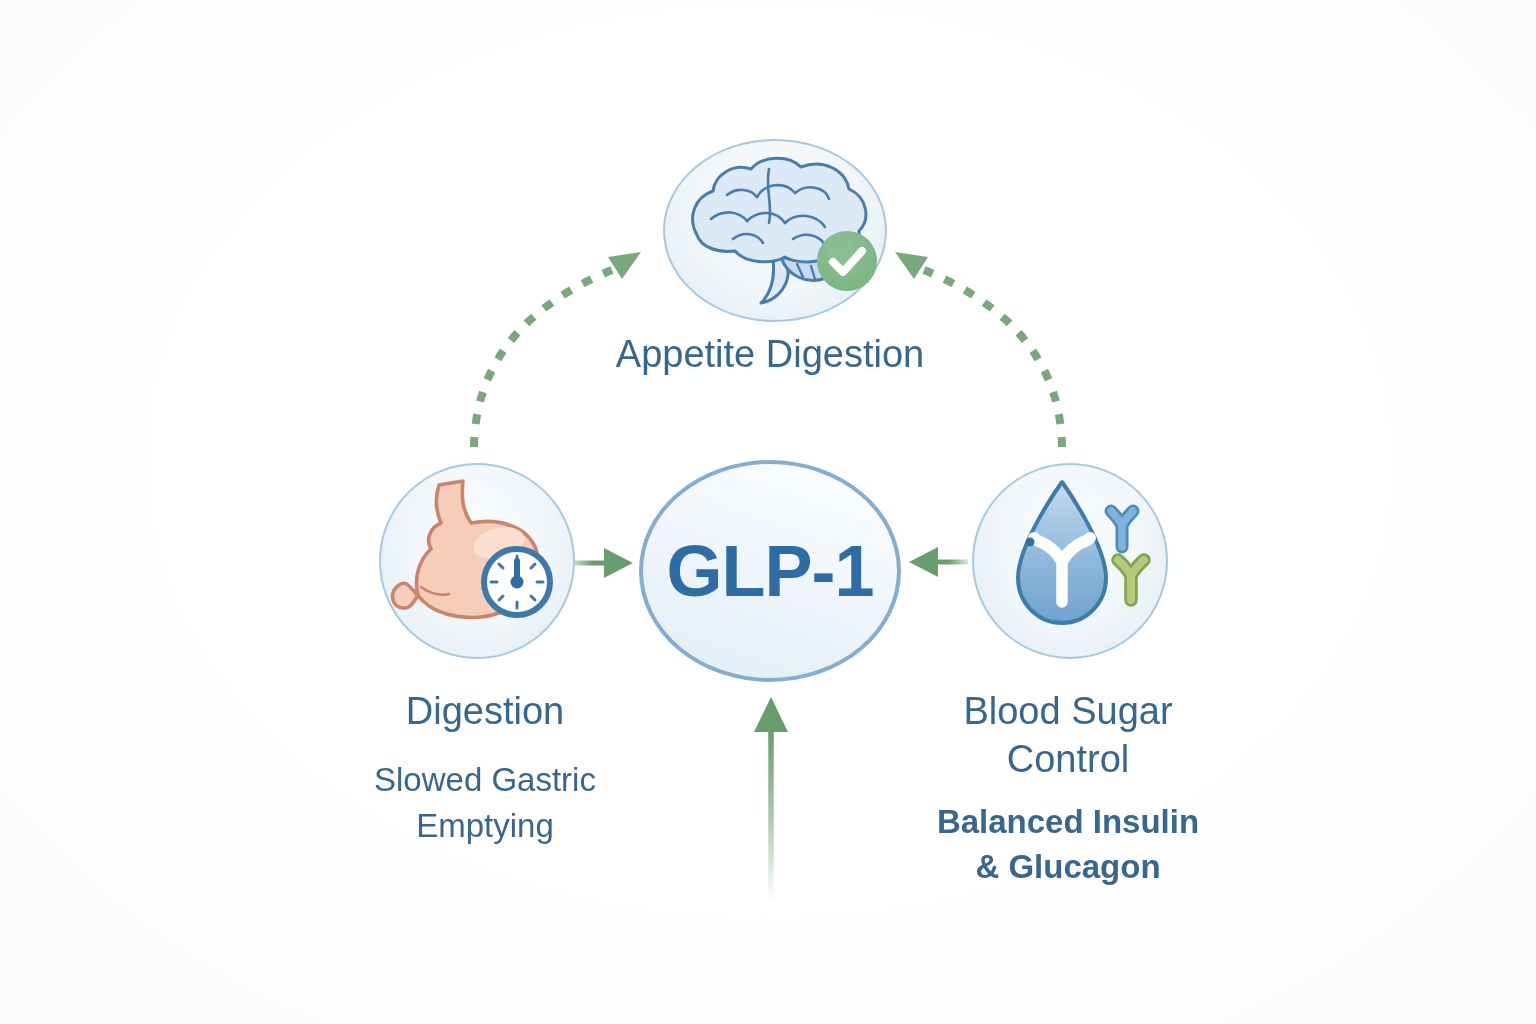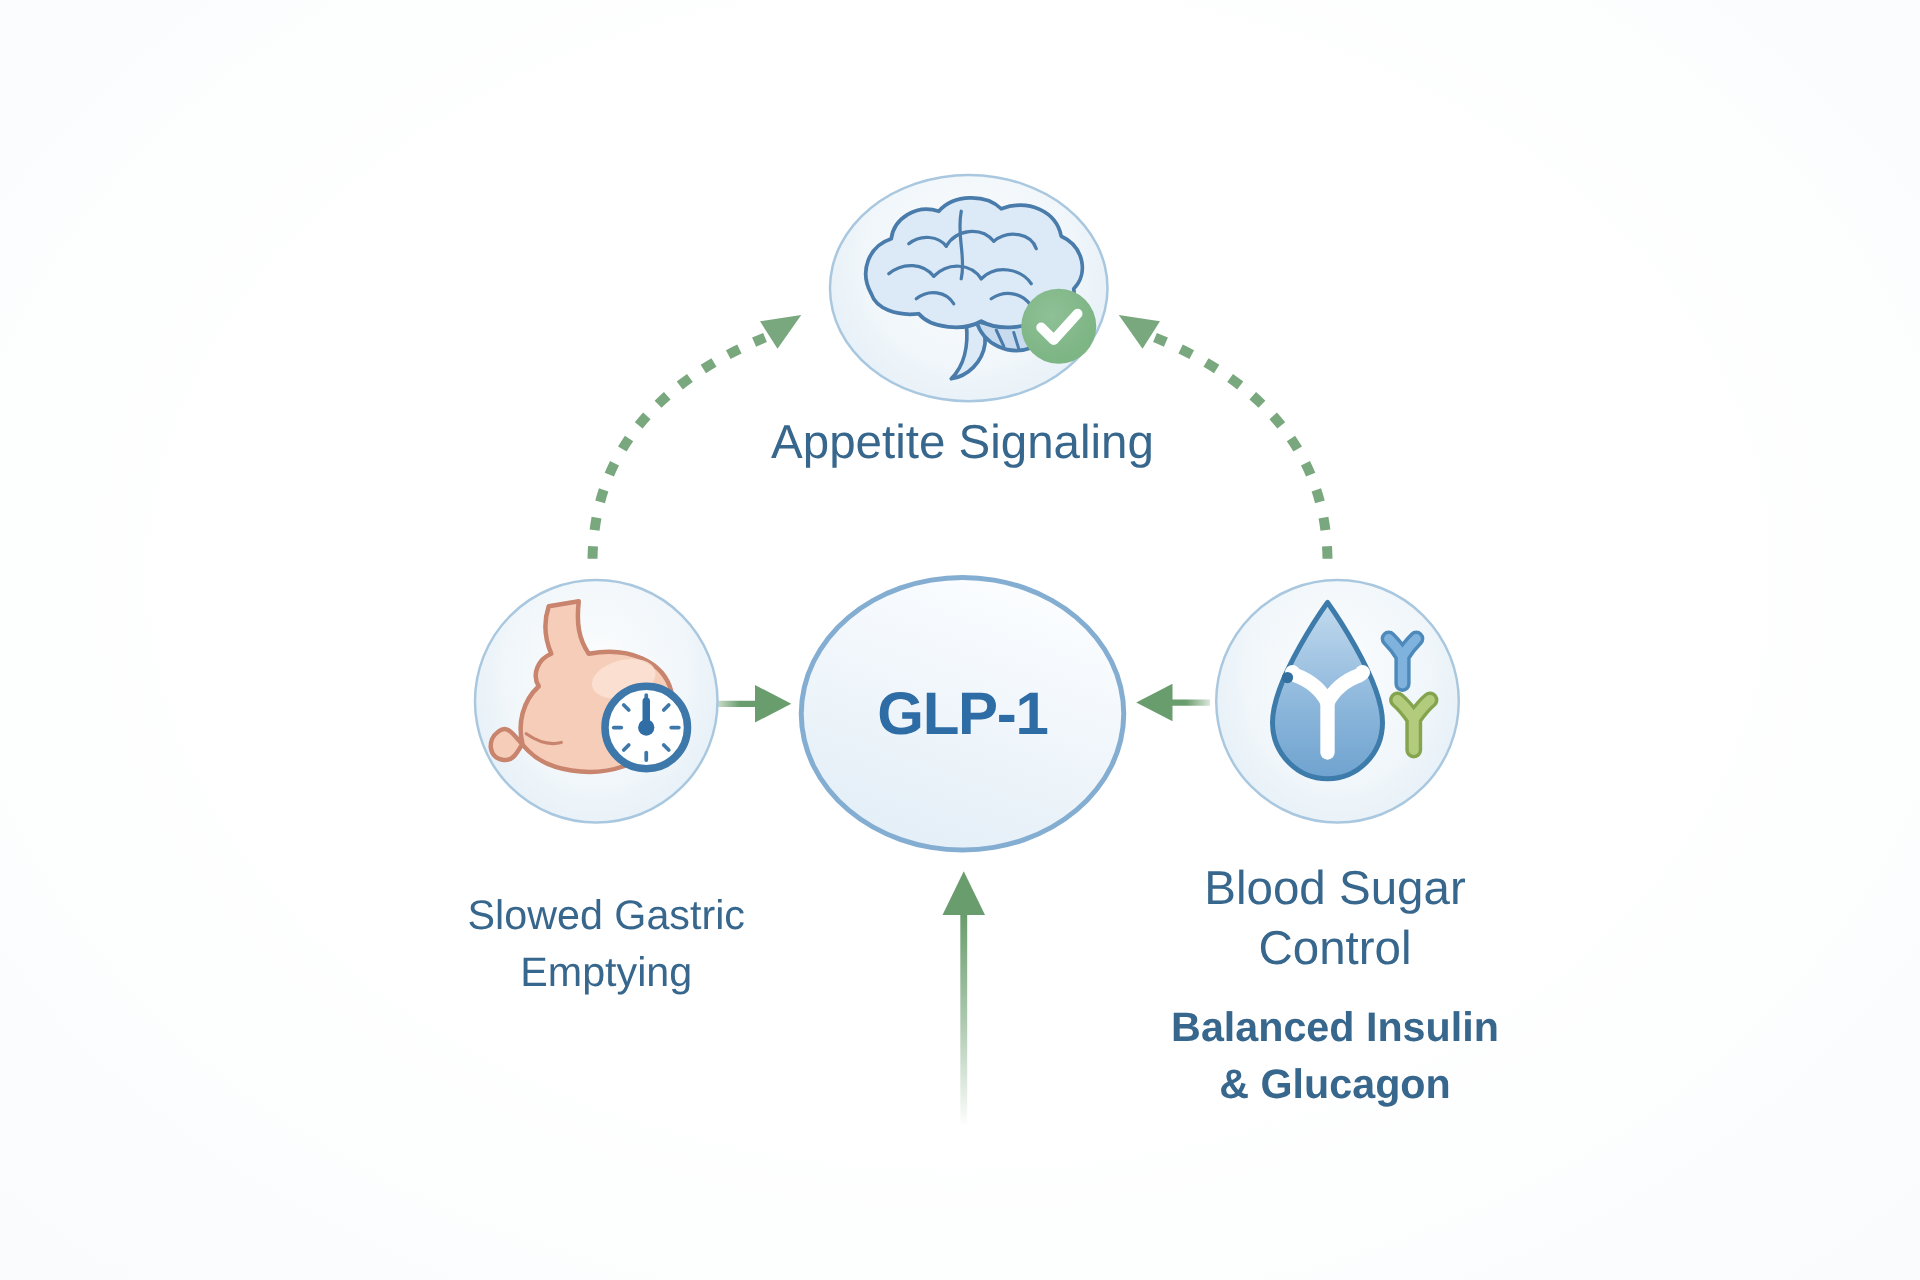--- a/index.html
+++ b/index.html
@@ -34,21 +34,21 @@
   .circle-right{left:972px;top:463px;width:196px;height:196px;}
   .center-ellipse{
     left:639px;top:460px;width:262px;height:222px;
     border-radius:50%;
     border:4.5px solid var(--center-border);
     background:linear-gradient(200deg,#fbfdff 12%,#edf4fa 58%,#e1edf6 100%);
     display:flex;align-items:center;justify-content:center;
     box-sizing:border-box;z-index:2;
   }
   .glp1-text{
-    font-size:48px;font-weight:bold;color:var(--glp1-blue);letter-spacing:-1px;
+    font-size:72px;font-weight:bold;color:var(--glp1-blue);letter-spacing:-1px;
   }
   .labels{text-align:center;z-index:2;}
   .node-title{
     font-size:38px;color:var(--text-blue);line-height:1.27;white-space:pre-line;
   }
   .node-subtitle{
     font-size:33px;color:var(--text-blue);line-height:1.38;white-space:pre-line;margin-top:10px;
   }
   .labels-appetite{left:518px;top:330px;width:504px;}
   .labels-appetite .node-subtitle{margin-top:7px;font-size:33px;}
@@ -138,21 +138,21 @@
       </g>
     </svg>
     <div class="abs check-badge">
       <svg width="60" height="60" viewBox="0 0 60 60">
         <polyline points="16,31 26,41 45,20" fill="none" stroke="#ffffff" stroke-width="8" stroke-linecap="round" stroke-linejoin="round"></polyline>
       </svg>
     </div>
   </div>
 
   <div class="abs labels labels-appetite">
-    <div class="node-title">Appetite Signaling</div>
+    <div class="node-title">Appetite Digestion</div>
   </div>
 
   <div class="abs circle circle-left node">
     <svg class="icon-svg" style="left:0;top:0;" width="196" height="196" viewBox="0 0 196 196">
 
       <g stroke="#c9846e" stroke-width="3.6" stroke-linecap="round" stroke-linejoin="round">
         <path d="M58 20 L82 16
                  C80 34 82 46 90 58
                  C122 52 150 64 156 88
                  C162 114 146 138 118 148
@@ -179,20 +179,21 @@
           <line x1="154" y1="99" x2="150" y2="103"></line>
           <line x1="122" y1="131" x2="118" y2="135"></line>
         </g>
         <line x1="136" y1="117" x2="136" y2="96" stroke="#2f6da4" stroke-width="6" stroke-linecap="round"></line>
         <circle cx="136" cy="117" r="6.5" fill="#2f6da4"></circle>
       </g>
     </svg>
   </div>
 
   <div class="abs labels labels-digestion">
+    <div class="node-title">Digestion</div>
     <div class="node-subtitle">Slowed Gastric
 Emptying</div>
   </div>
 
   <div class="abs center-ellipse node">
     <span class="glp1-text">GLP-1</span>
   </div>
 
   <div class="abs circle circle-right node">
     <svg class="icon-svg" style="left:0;top:0;" width="196" height="196" viewBox="0 0 196 196">

